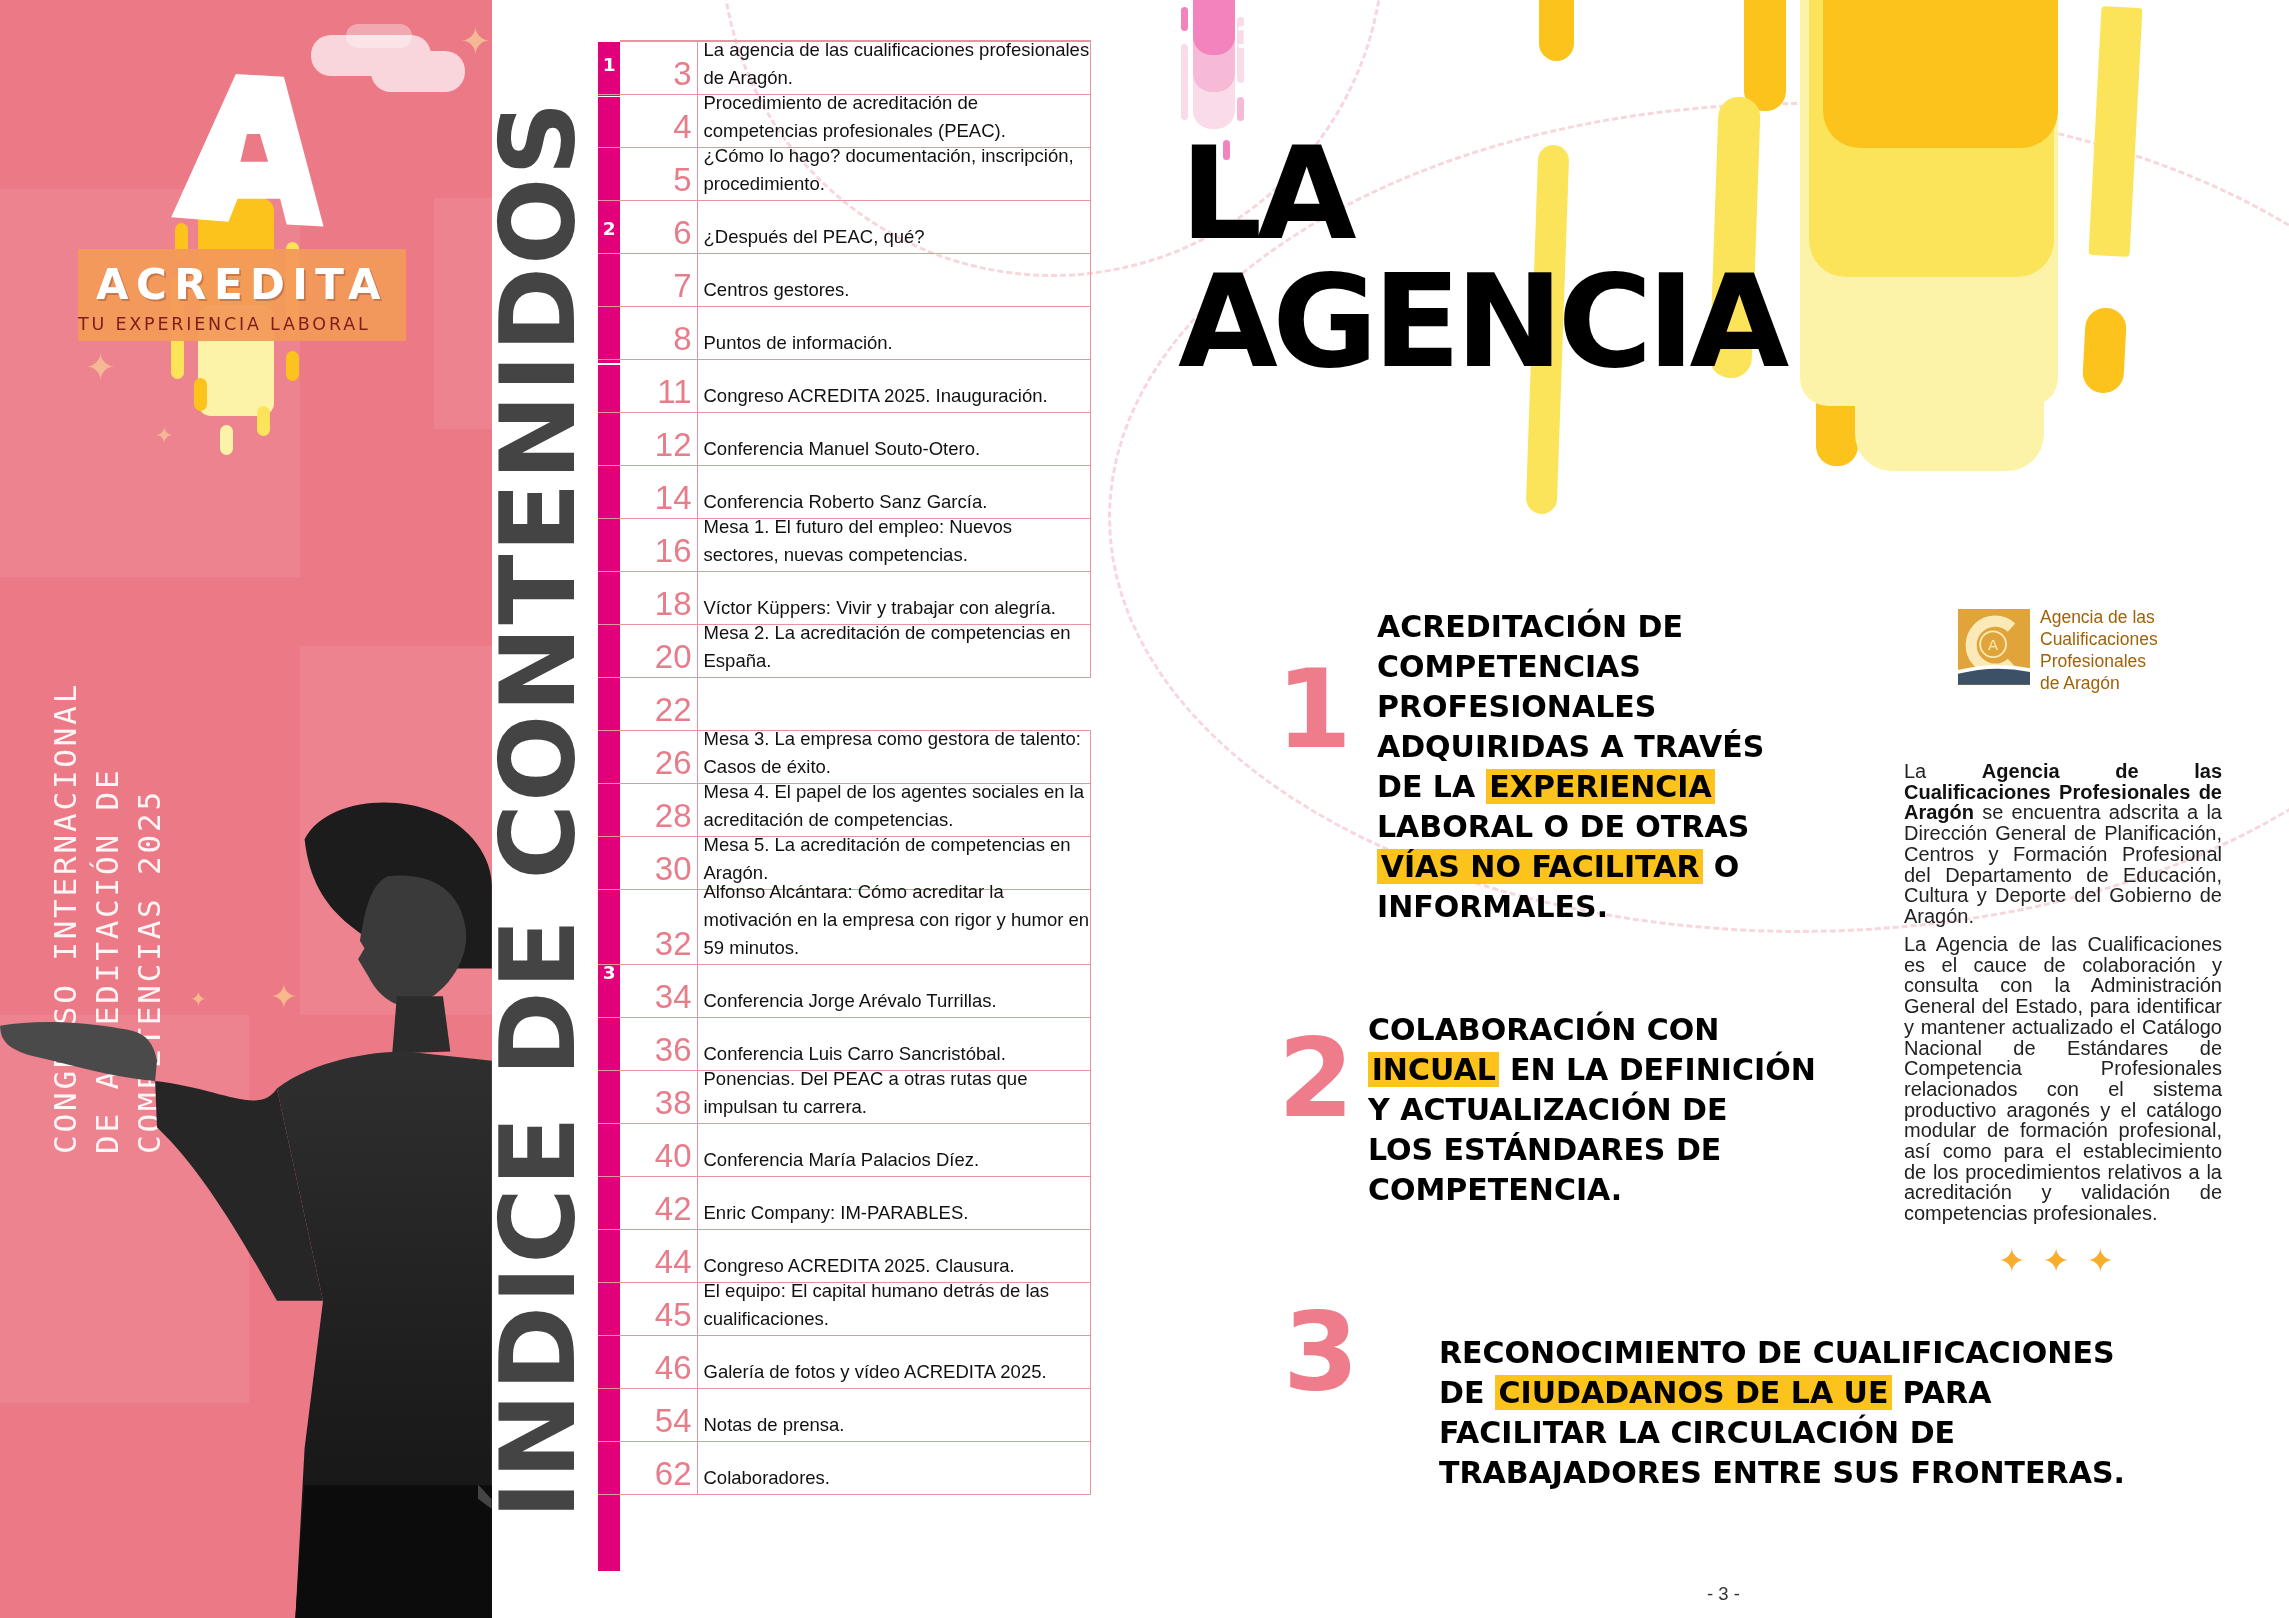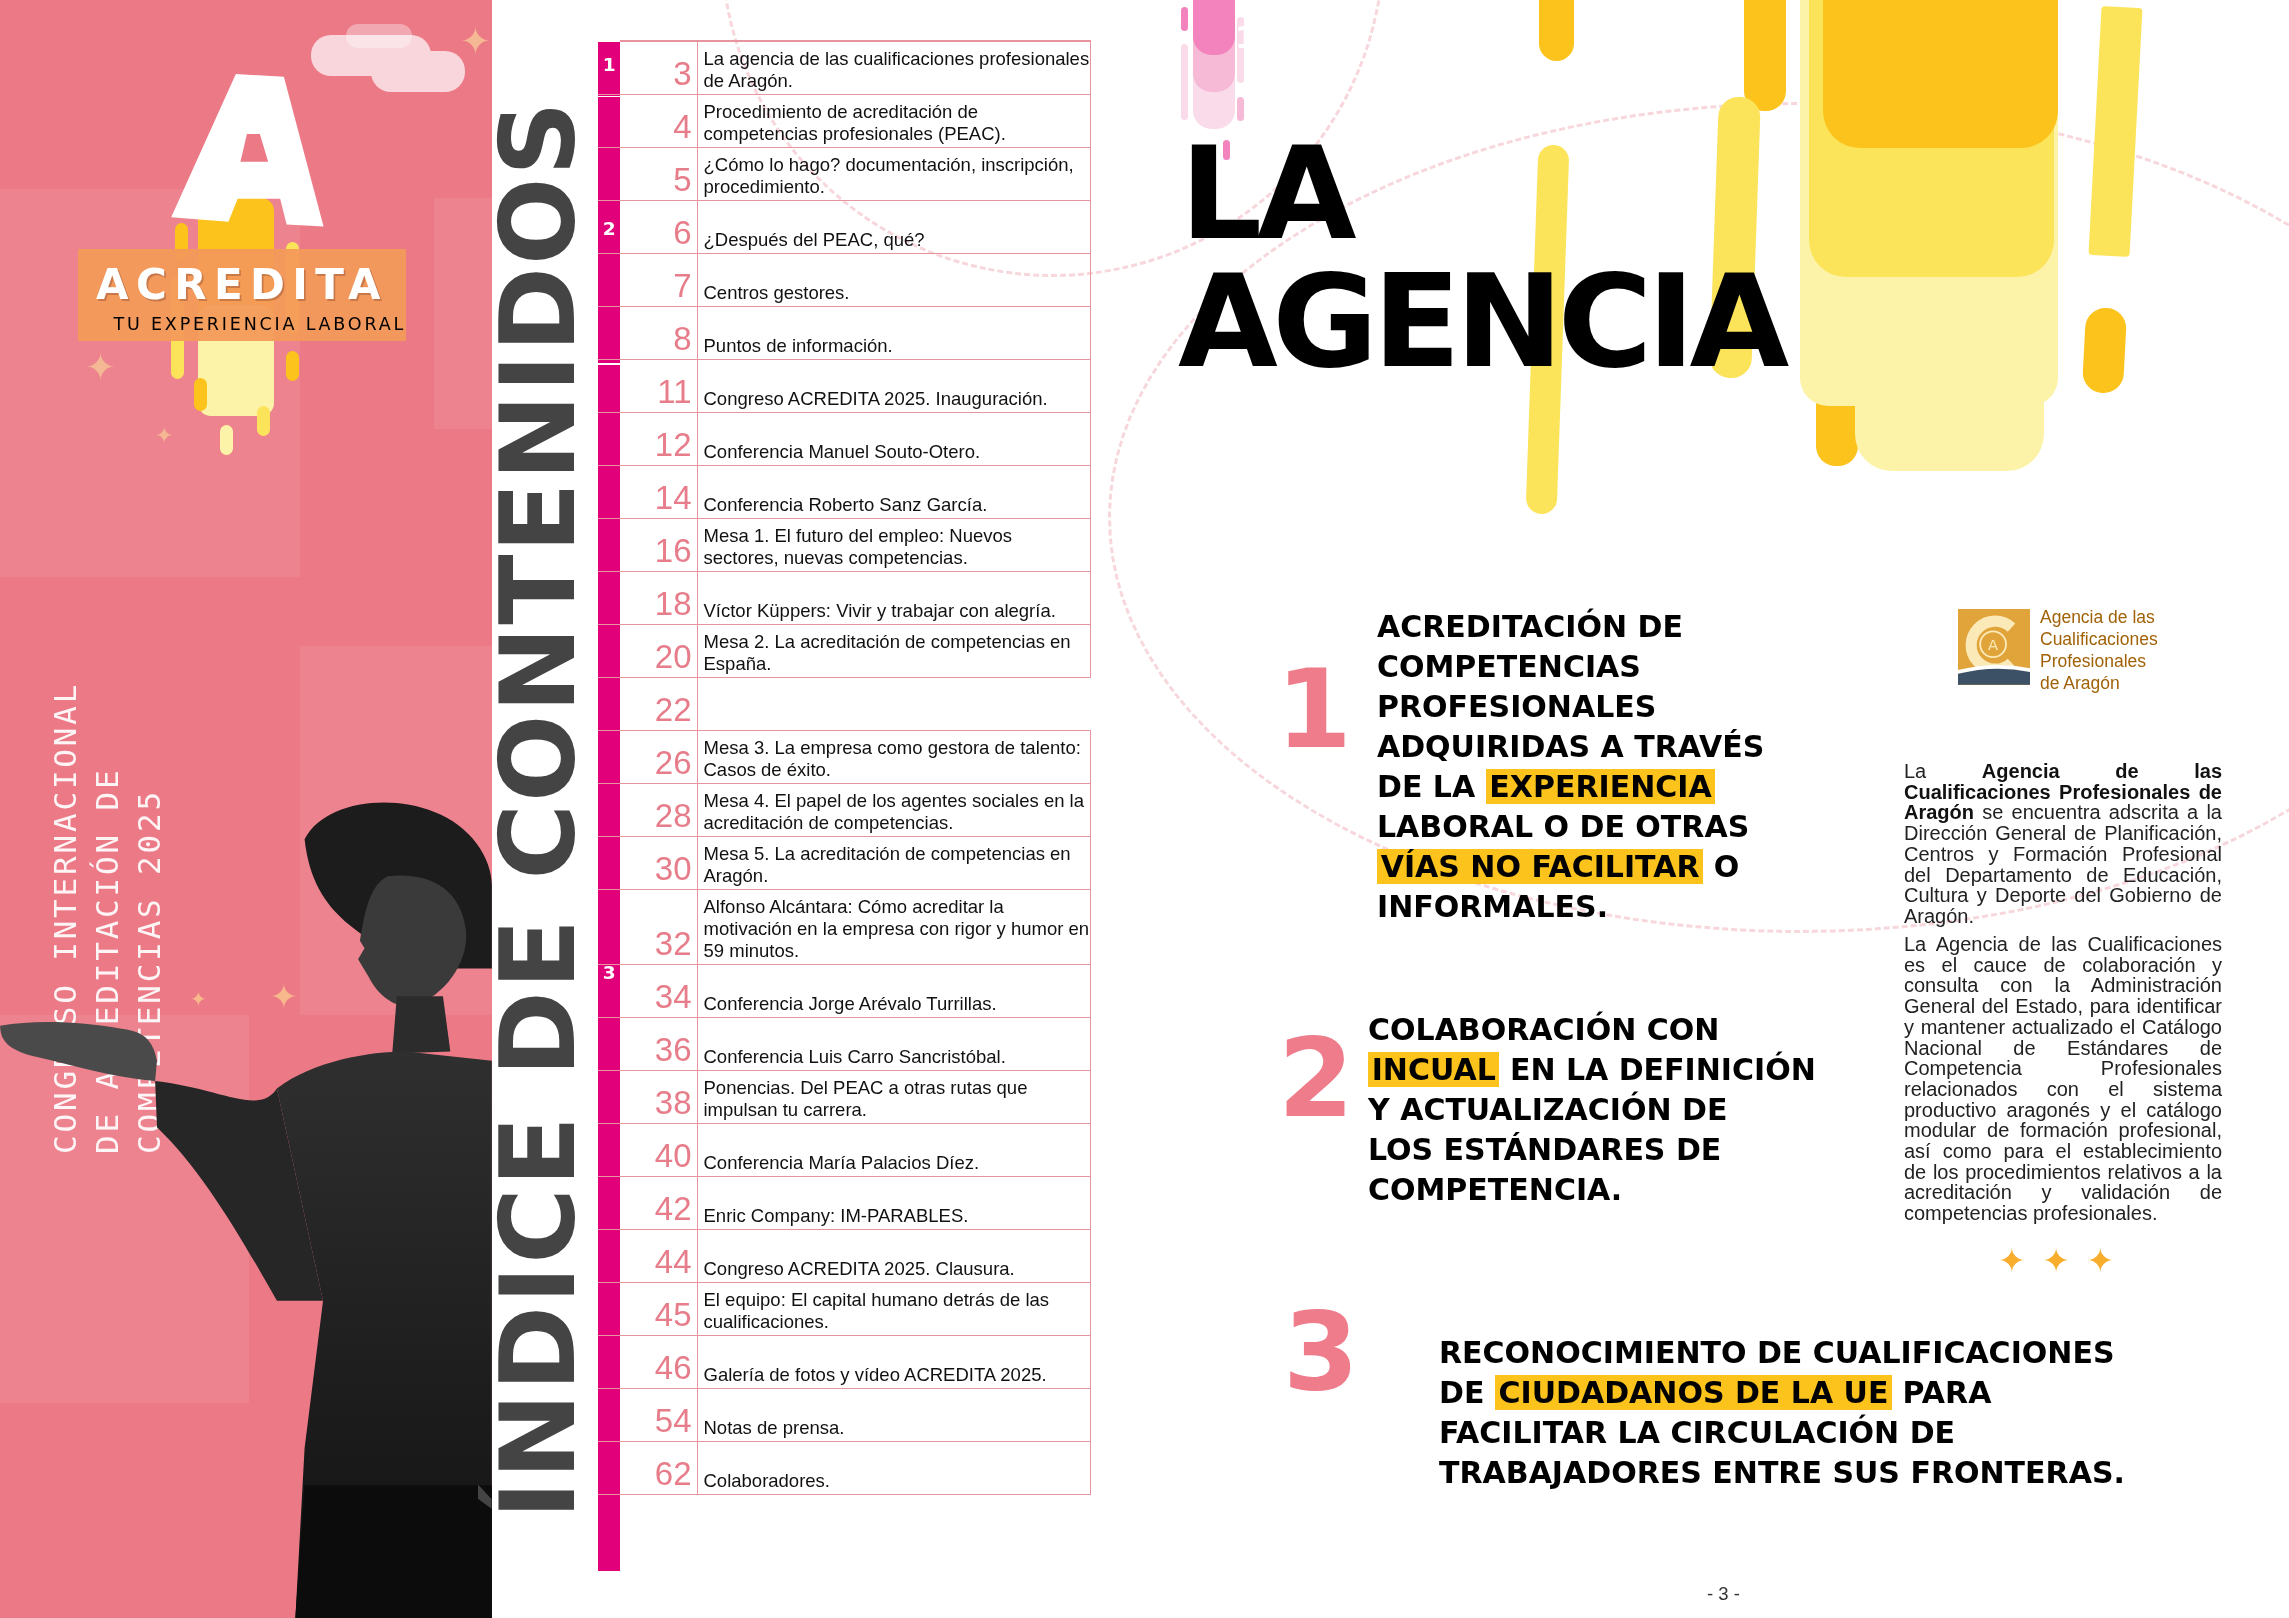--- a/index.html
+++ b/index.html
@@ -11,40 +11,40 @@
   #pink-panel{left:0;top:0;width:492px;height:1619px;background:#ec7a86;overflow:hidden}
   .pink-tile{position:absolute;background:rgba(255,255,255,0.07)}
   .cloud{position:absolute;background:#f9d6dc;border-radius:20px}
   .cloud.soft{background:rgba(255,255,255,0.35)}
   .spark{position:absolute;color:#f5b894;line-height:1}
   .drip{position:absolute;border-radius:13px}
 
   #logo-a{left:171px;top:74px;width:162px;height:157px}
   #logo-box{left:78px;top:249px;width:328px;height:92px;background:#f39a5a;opacity:.95}
   #logo-word{left:78px;top:260px;width:328px;text-align:center;font-family:"DejaVu Sans",sans-serif;font-weight:bold;font-size:42px;letter-spacing:7.4px;color:#fff;text-shadow:1.8px 1.8px 0 rgba(120,60,40,.35)}
-  #logo-sub{left:78px;top:314px;width:328px;text-align:right;font-family:"DejaVu Sans",sans-serif;font-size:17.5px;letter-spacing:2.8px;color:#000000}
+  #logo-sub{left:78px;top:314px;width:328px;text-align:left;font-family:"DejaVu Sans",sans-serif;font-size:17.5px;letter-spacing:2.8px;color:#7f1d1d}
 
   #congress{left:44px;top:1154px;transform:rotate(-90deg);transform-origin:0 0;white-space:pre;font-family:"DejaVu Sans Mono",monospace;font-size:31px;line-height:42px;letter-spacing:2.8px;color:#fff;opacity:.92}
 
   
   #photo{left:0;top:784px;width:492px;height:834px}
 
   
   #heading-strip{left:492px;top:0;width:106px;height:1619px;background:#fff}
   #index-heading{left:487px;top:1619px;transform:rotate(-90deg);transform-origin:0 0;white-space:nowrap;font-family:"DejaVu Sans",sans-serif;font-weight:bold;font-size:103px;line-height:103px;letter-spacing:1.8px;color:#444;width:1619px;text-align:center}
 
   
   .arc{position:absolute;border:3.7px dashed #f7d7dc;border-radius:50%}
 
   
   #toc{left:598px;top:42px;width:493px}
   .toc-row{display:flex;height:53px;border-bottom:1.8px solid #e8949e}
   .toc-row.tall{height:75px}
   .toc-num{width:78px;margin-left:22px;text-align:right;padding-right:5.5px;font-size:33px;line-height:33px;color:#e77d8a;align-self:flex-end;padding-bottom:3.7px;border-right:1.8px solid #e8949e;height:100%;display:flex;align-items:flex-end;justify-content:flex-end}
-  .toc-text{flex:1;padding-left:5.5px;font-size:18.5px;line-height:22px;color:#111;align-self:flex-end;padding-bottom:1.8px;border-right:1.8px solid #e8949e;height:100%;display:flex;align-items:flex-end}
+  .toc-text{flex:1;padding-left:5.5px;font-size:18.5px;line-height:28px;color:#111;align-self:flex-end;padding-bottom:1.8px;border-right:1.8px solid #e8949e;height:100%;display:flex;align-items:flex-end}
   #toc-top-line{left:620px;top:40px;width:471px;height:1.8px;background:#e8949e}
   .sec-bar{position:absolute;left:598px;width:22px;background:#e2007a}
   .sec-label{position:absolute;left:600px;width:18.5px;text-align:center;color:#fff;font-weight:bold;font-size:18.5px;font-family:"DejaVu Sans",sans-serif}
 
   
   .y1{background:#fbc31c}
   .y2{background:#fce45a}
   .y3{background:#fcf3a8}
   .pinkdrip{background:#f283bd}
   .pinkdrip2{background:#f6b9d6}

